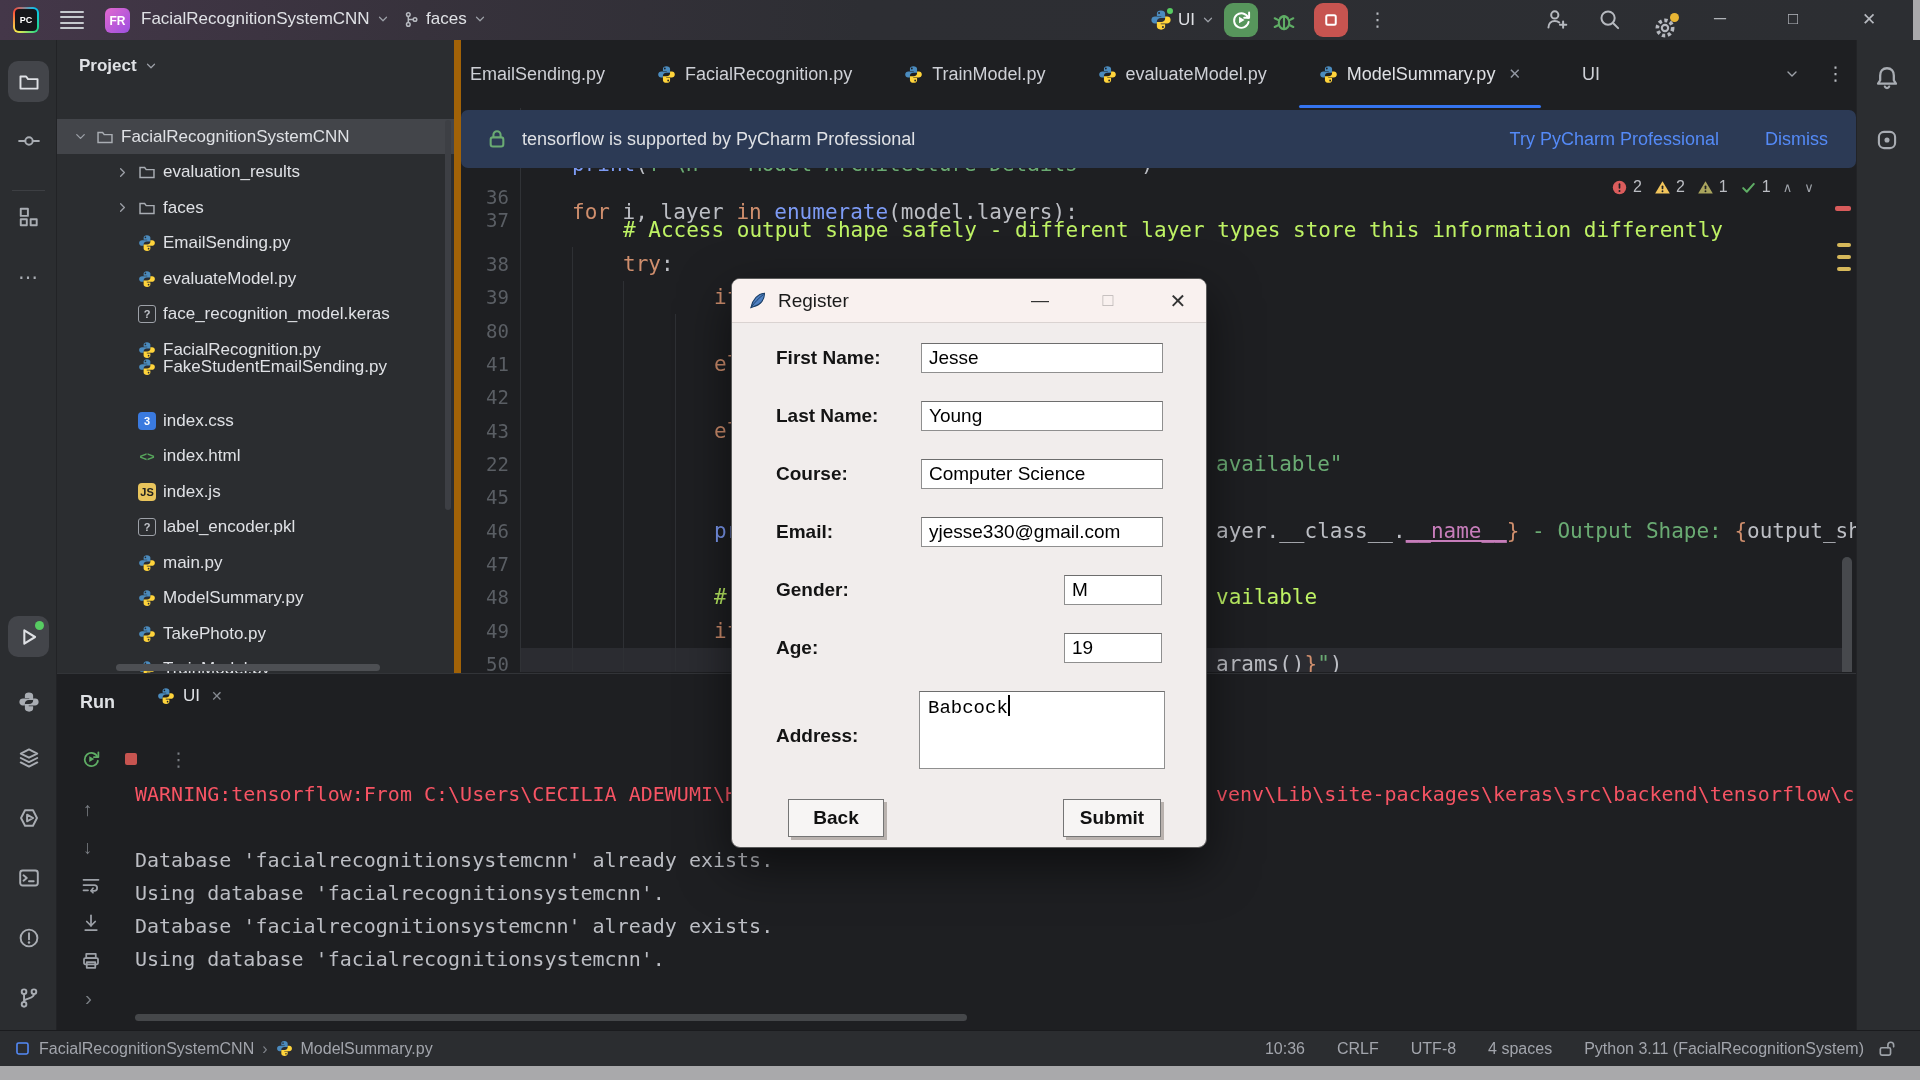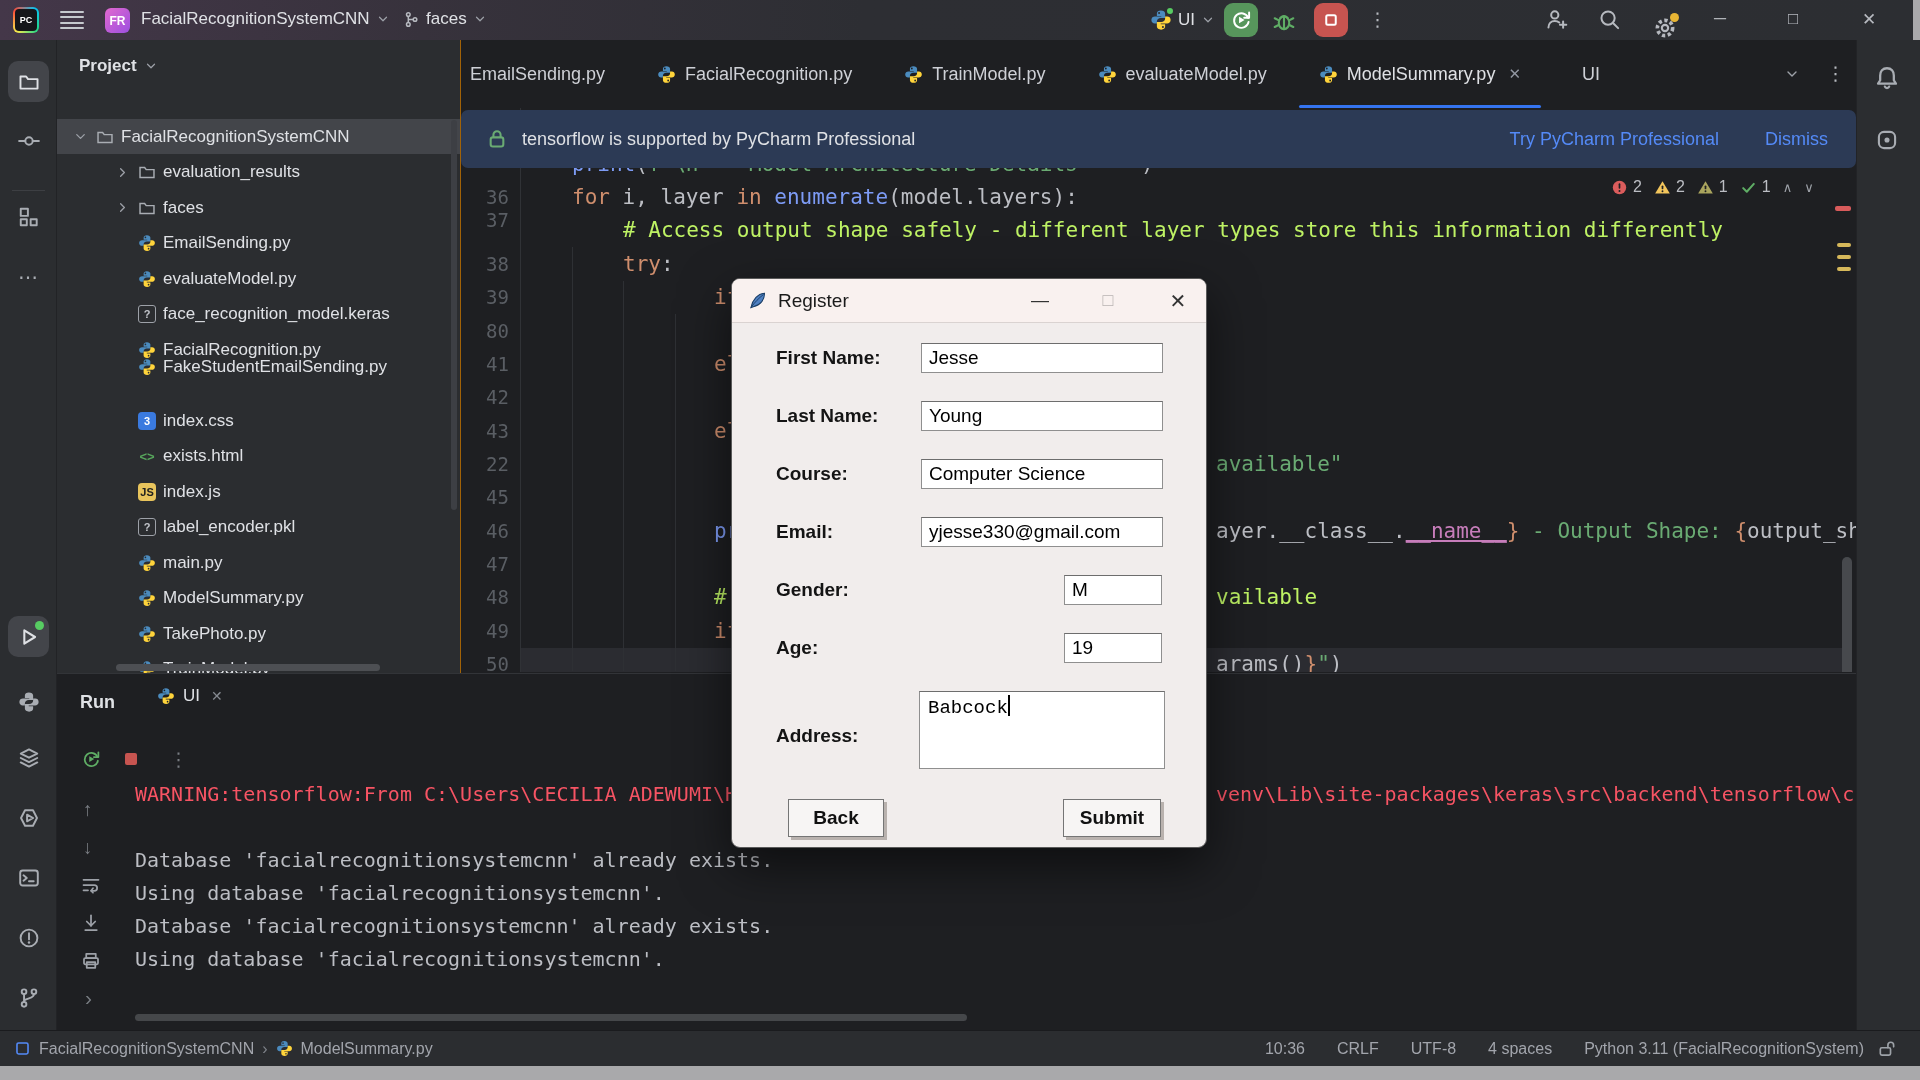--- a/index.html
+++ b/index.html
@@ -42,21 +42,21 @@
   .rail-btn { position:absolute; left:8px; width:41px; height:41px; border-radius:10px;
     display:flex; align-items:center; justify-content:center; color:#a9adb3; cursor:pointer; }
   .rail-btn.active { background:#43454a; color:#dfe1e5; }
   .rail-btn svg { width:22px; height:22px; }
   .rail-sep { position:absolute; left:12px; width:33px; height:1px; background:#3d3f43; }
   .rail-dots { color:#a9adb3; font-size:20px; letter-spacing:1px; }
   .runwrap { position:relative; }
   .runwrap .dot { position:absolute; right:5px; top:5px; width:9px; height:9px; border-radius:50%; background:#57cc62; }
 
   
-  #project-panel { left:57px; top:40px; width:404px; height:633px; background:#2b2d30; border-right:1px solid #a16207; overflow:hidden; }
+  #project-panel { left:57px; top:40px; width:404px; height:633px; background:#2b2d30; border-right:7px solid #a16207; overflow:hidden; }
   #project-header { position:absolute; left:22px; top:16px; display:flex; align-items:center; gap:7px;
     color:#dfe1e5; font-size:17px; font-weight:600; }
   .tree-row { position:absolute; left:0; width:100%; height:35px; display:flex; align-items:center;
     color:#dfe1e5; font-size:17px; cursor:pointer; white-space:nowrap; }
   .tree-row.selected { background:#43454a; }
   .tree-chev { width:15px; height:15px; color:#9da1a8; flex:0 0 15px; }
   .tree-ico { width:18px; height:18px; margin:0 7px 0 8px; flex:0 0 18px; }
   .fileicon { display:inline-flex; width:18px; height:18px; border-radius:4px; align-items:center;
     justify-content:center; font-size:11px; font-weight:bold; }
   .fileicon.css { background:#3a7adf; color:#fff; }
@@ -464,21 +464,21 @@
         <div class="tree-row" style="top: 363px;">
           <span style="display: inline-block; width: 58px;"></span>
           <span style="display: inline-block; width: 15px;"></span>
           <span class="fileicon css" style="margin: 0px 7px 0px 8px;">3</span>
           <span>index.css</span>
         </div>
         <div class="tree-row" style="top: 398.5px;">
           <span style="display: inline-block; width: 58px;"></span>
           <span style="display: inline-block; width: 15px;"></span>
           <span class="fileicon html" style="margin: 0px 7px 0px 8px;">&lt;&gt;</span>
-          <span>exists.html</span>
+          <span>index.html</span>
         </div>
         <div class="tree-row" style="top: 434px;">
           <span style="display: inline-block; width: 58px;"></span>
           <span style="display: inline-block; width: 15px;"></span>
           <span class="fileicon js" style="margin: 0px 7px 0px 8px;">JS</span>
           <span>index.js</span>
         </div>
         <div class="tree-row" style="top: 469.5px;">
           <span style="display: inline-block; width: 58px;"></span>
           <span style="display: inline-block; width: 15px;"></span>
@@ -615,21 +615,21 @@
 
   <div id="editor" class="abs">
     <div id="curline" style="top: 540px;"></div>
     <div id="gutter-border"></div>
     <div class="guide" style="left:111px; top:139px; height:424px;"></div>
     <div class="guide" style="left:162px; top:173px; height:390px;"></div>
     <div class="guide" style="left:214px; top:206px; height:357px;"></div>
     <div id="code-lines">
         <span class="codefrag" style="left: 111px; top: 40px;"><span class="c-fn">print</span><span class="c-txt">(</span><span class="c-str">f"\n--- Model Architecture Details ---"</span><span class="c-txt">)</span></span>
         <span class="lnum" style="top: 73px;">36</span>
-        <span class="codefrag" style="left: 111px; top: 73px;"><span class="c-kw">for</span><span class="c-txt"> i, layer </span><span class="c-kw">in</span><span class="c-txt"> </span><span class="c-fn">enumerate</span><span class="c-txt">(model.layers):</span></span>
+        <span class="codefrag" style="left: 111px; top: 88px;"><span class="c-kw">for</span><span class="c-txt"> i, layer </span><span class="c-kw">in</span><span class="c-txt"> </span><span class="c-fn">enumerate</span><span class="c-txt">(model.layers):</span></span>
         <span class="lnum" style="top: 96px;">37</span>
         <span class="codefrag" style="left: 162px; top: 106px;"><span class="c-com"># Access output shape safely - different layer types store this information differently</span></span>
         <span class="lnum" style="top: 140px;">38</span>
         <span class="codefrag" style="left: 162px; top: 140px;"><span class="c-kw">try</span><span class="c-txt">:</span></span>
         <span class="lnum" style="top: 173px;">39</span>
         <span class="codefrag" style="left: 253px; top: 173px;"><span class="c-kw">if</span></span>
         <span class="lnum" style="top: 207px;">80</span>
         <span class="lnum" style="top: 240px;">41</span>
         <span class="codefrag" style="left: 253px; top: 240px;"><span class="c-kw">el</span></span>
         <span class="lnum" style="top: 273px;">42</span>

